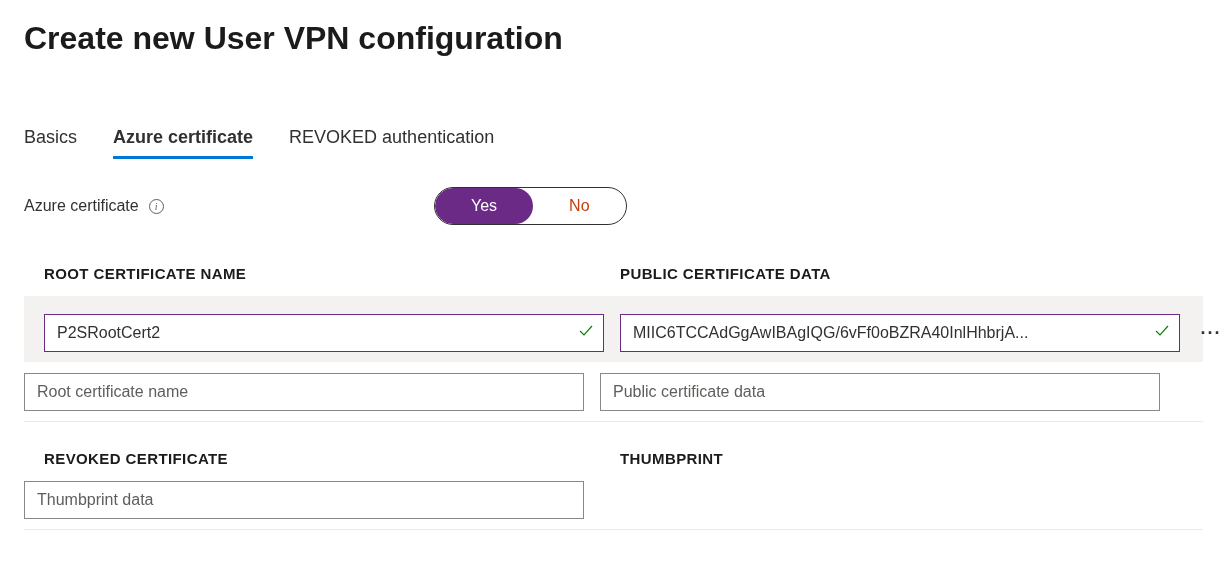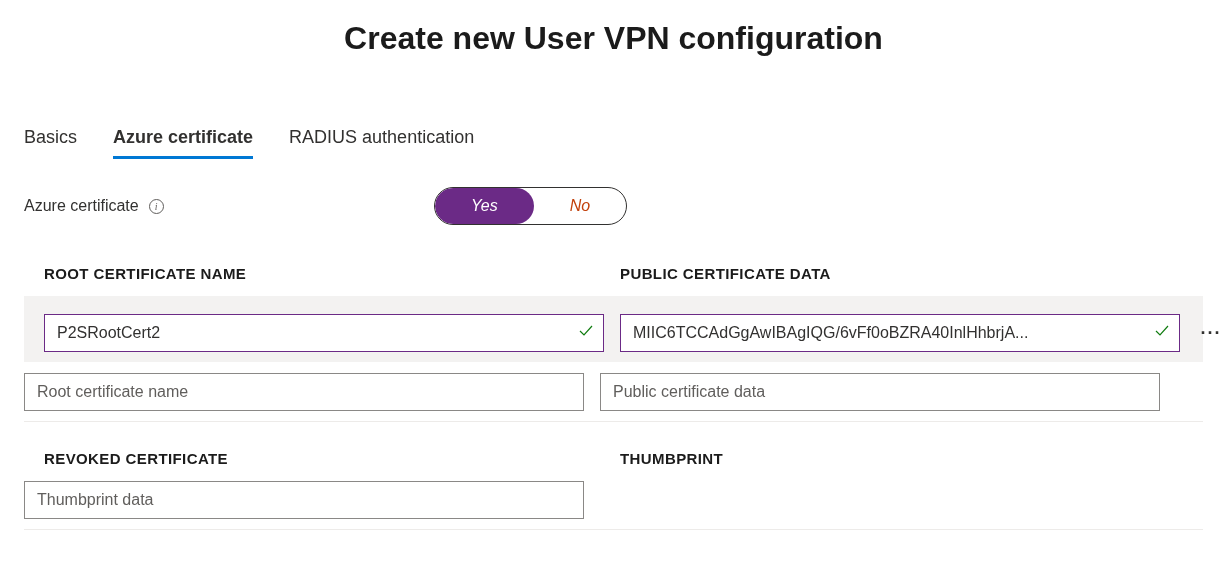--- a/index.html
+++ b/index.html
@@ -8,21 +8,20 @@
       background: #ffffff;
       color: #323130;
       padding: 20px 24px;
       width: 1227px;
     }
     h1 {
       font-size: 32px;
       font-weight: 600;
       color: #1b1b1b;
       margin-bottom: 70px;
-      text-align: center;
     }
     .tabs {
       display: flex;
       gap: 36px;
       border-bottom: none;
       margin-bottom: 28px;
       text-align: right;
     }
     .tab {
       font-size: 18px;
@@ -61,21 +60,20 @@
       font-family: Georgia, serif;
       color: #605e5c;
     }
     .toggle-pill {
       display: inline-flex;
       align-items: flex-start;
       border: 1px solid #323130;
       border-radius: 30px;
       height: 38px;
       overflow: hidden;
-      font-style: italic;
     }
     .toggle-opt {
       padding: 0 36px;
       height: 100%;
       display: flex;
       align-items: center;
       font-size: 16px;
       cursor: pointer;
     }
     .toggle-opt.selected {
@@ -165,21 +163,21 @@
     }
   </style>
 </head>
 <body>
 
 <h1>Create new User VPN configuration</h1>
 
 <div class="tabs">
   <div class="tab">Basics</div>
   <div class="tab active">Azure certificate</div>
-  <div class="tab">RADIUS authentication</div>
+  <div class="tab">REVOKED authentication</div>
 </div>
 
 <div class="row-toggle">
   <div class="label-with-info">
     <span>Azure certificate</span>
     <span class="info-icon">i</span>
   </div>
   <div class="toggle-pill">
     <div class="toggle-opt selected">Yes</div>
     <div class="toggle-opt unselected">No</div>

